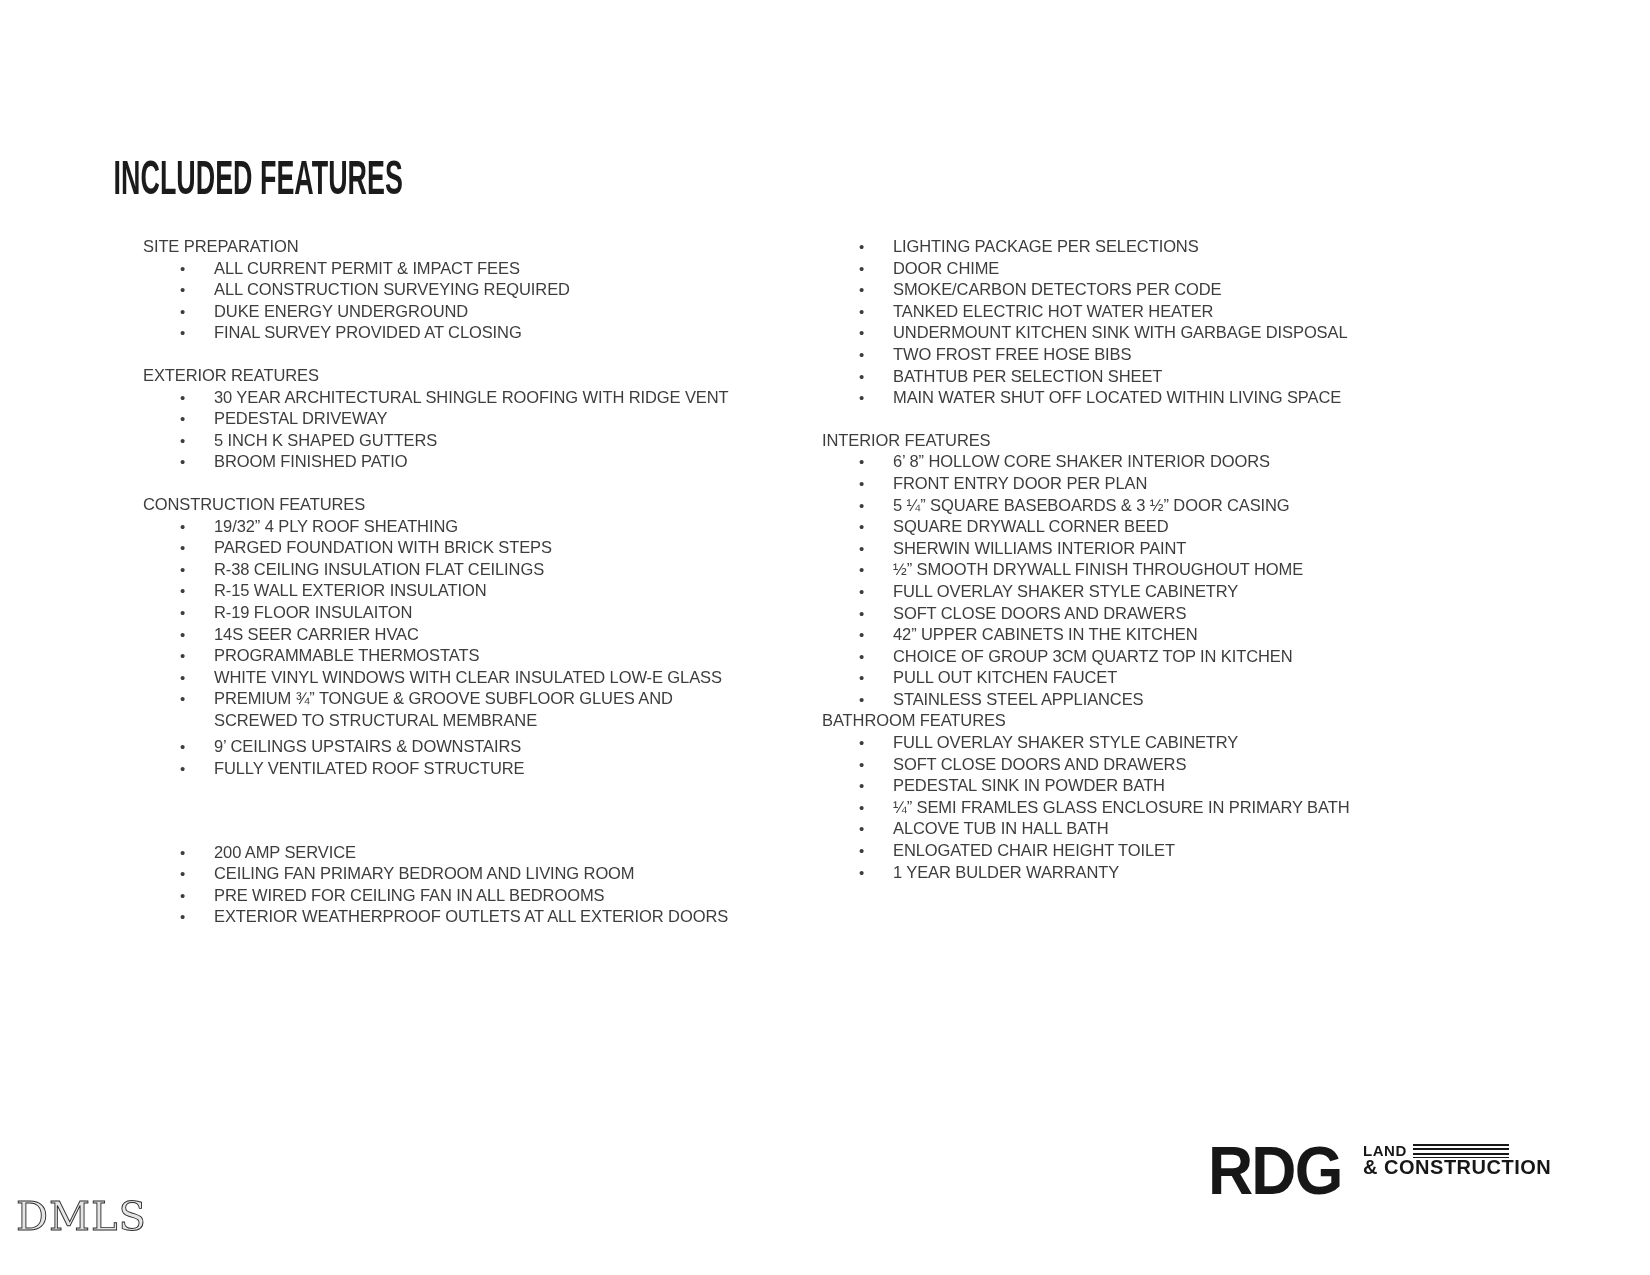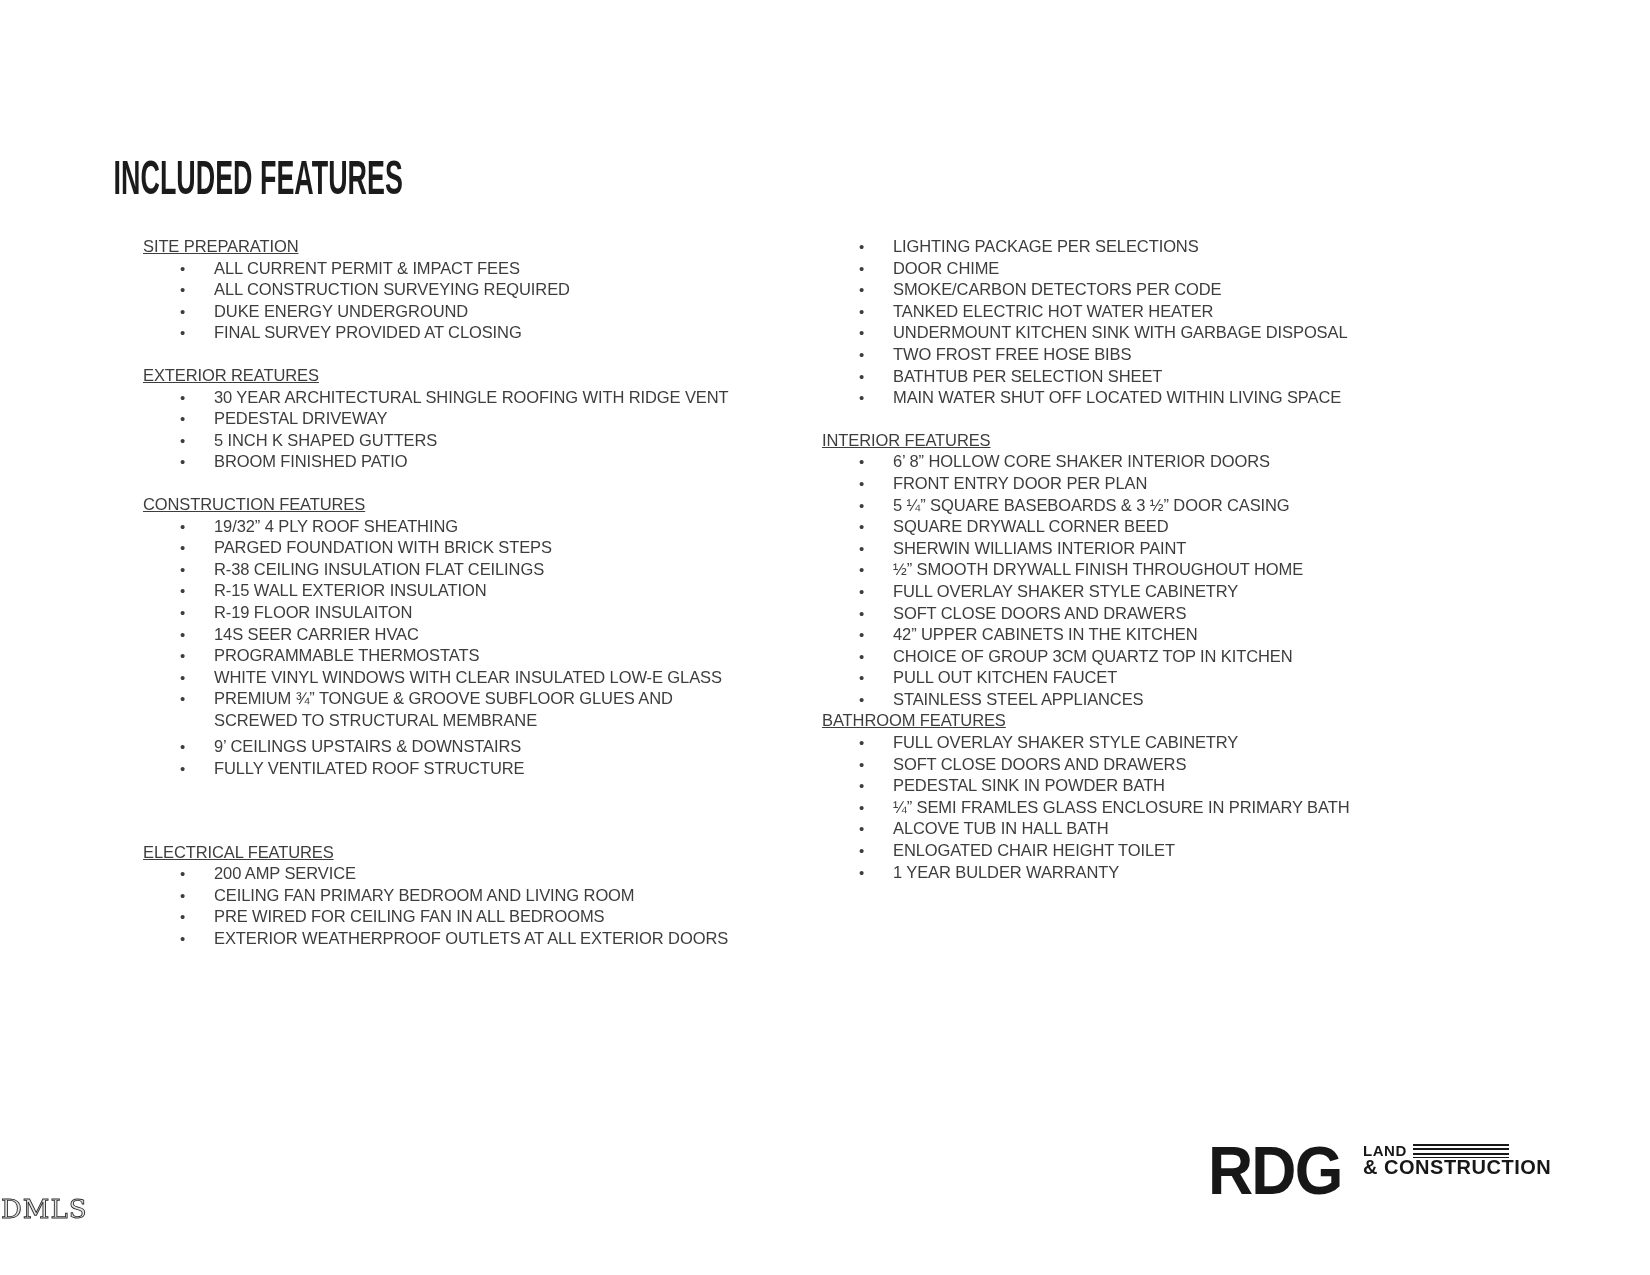--- a/index.html
+++ b/index.html
@@ -31,21 +31,21 @@
     position: absolute;
     top: 236px;
     width: 615px;
     font-size: 16.5px;
     line-height: 21.6px;
     letter-spacing: -0.1px;
   }
   #col-left  { left: 143px; }
   #col-right { left: 822px; }
 
-  .sec-header { line-height: 21.6px; text-decoration: underline; }
+  .sec-header { line-height: 21.6px; }
   .item {
     position: relative;
     padding-left: 71px;
   }
   .item .bullet {
     position: absolute;
     left: 37px;
     top: 0;
     font-size: 15px;
   }
@@ -102,23 +102,23 @@
     font-size: 20px;
     font-weight: 700;
     letter-spacing: 0.5px;
     line-height: 16px;
     white-space: nowrap;
   }
 
   
   .watermark {
     position: absolute;
-    left: 1px; top: 1196px;
+    left: 16px; top: 1196px;
     font-family: "DejaVu Serif", serif;
-    font-size: 26px;
+    font-size: 40px;
     line-height: 1;
     letter-spacing: 1px;
     color: rgba(40,40,40,0.12);
     -webkit-text-stroke: 0.9px #2b2b2b;
   }
 </style>
 </head>
 <body>
 
 <div class="title-wrap">
@@ -154,21 +154,20 @@
         <div class="item"><span class="bullet">•</span><span class="item-text">R-19 FLOOR INSULAITON</span></div>
         <div class="item"><span class="bullet">•</span><span class="item-text">14S SEER CARRIER HVAC</span></div>
         <div class="item"><span class="bullet">•</span><span class="item-text">PROGRAMMABLE THERMOSTATS</span></div>
         <div class="item"><span class="bullet">•</span><span class="item-text">WHITE VINYL WINDOWS WITH CLEAR INSULATED LOW-E GLASS</span></div>
         <div class="item"><span class="bullet">•</span><span class="item-text">PREMIUM ¾” TONGUE &amp; GROOVE SUBFLOOR GLUES AND SCREWED TO STRUCTURAL MEMBRANE</span></div>
         <div class="item"><span class="bullet">•</span><span class="item-text">9’ CEILINGS UPSTAIRS &amp; DOWNSTAIRS</span></div>
         <div class="item"><span class="bullet">•</span><span class="item-text">FULLY VENTILATED ROOF STRUCTURE</span></div>
       </div>
     </div>
     <div class="section" id="sec-electrical">
-      <div class="sec-header">ELECTRICAL FEATURES</div>
       <div class="items">
         <div class="item"><span class="bullet">•</span><span class="item-text">200 AMP SERVICE</span></div>
         <div class="item"><span class="bullet">•</span><span class="item-text">CEILING FAN PRIMARY BEDROOM AND LIVING ROOM</span></div>
         <div class="item"><span class="bullet">•</span><span class="item-text">PRE WIRED FOR CEILING FAN IN ALL BEDROOMS</span></div>
         <div class="item"><span class="bullet">•</span><span class="item-text">EXTERIOR WEATHERPROOF OUTLETS AT ALL EXTERIOR DOORS</span></div>
       </div>
     </div>
   </div>
 <div id="col-right" class="col">
     <div class="section" id="sec-electrical-continued">

